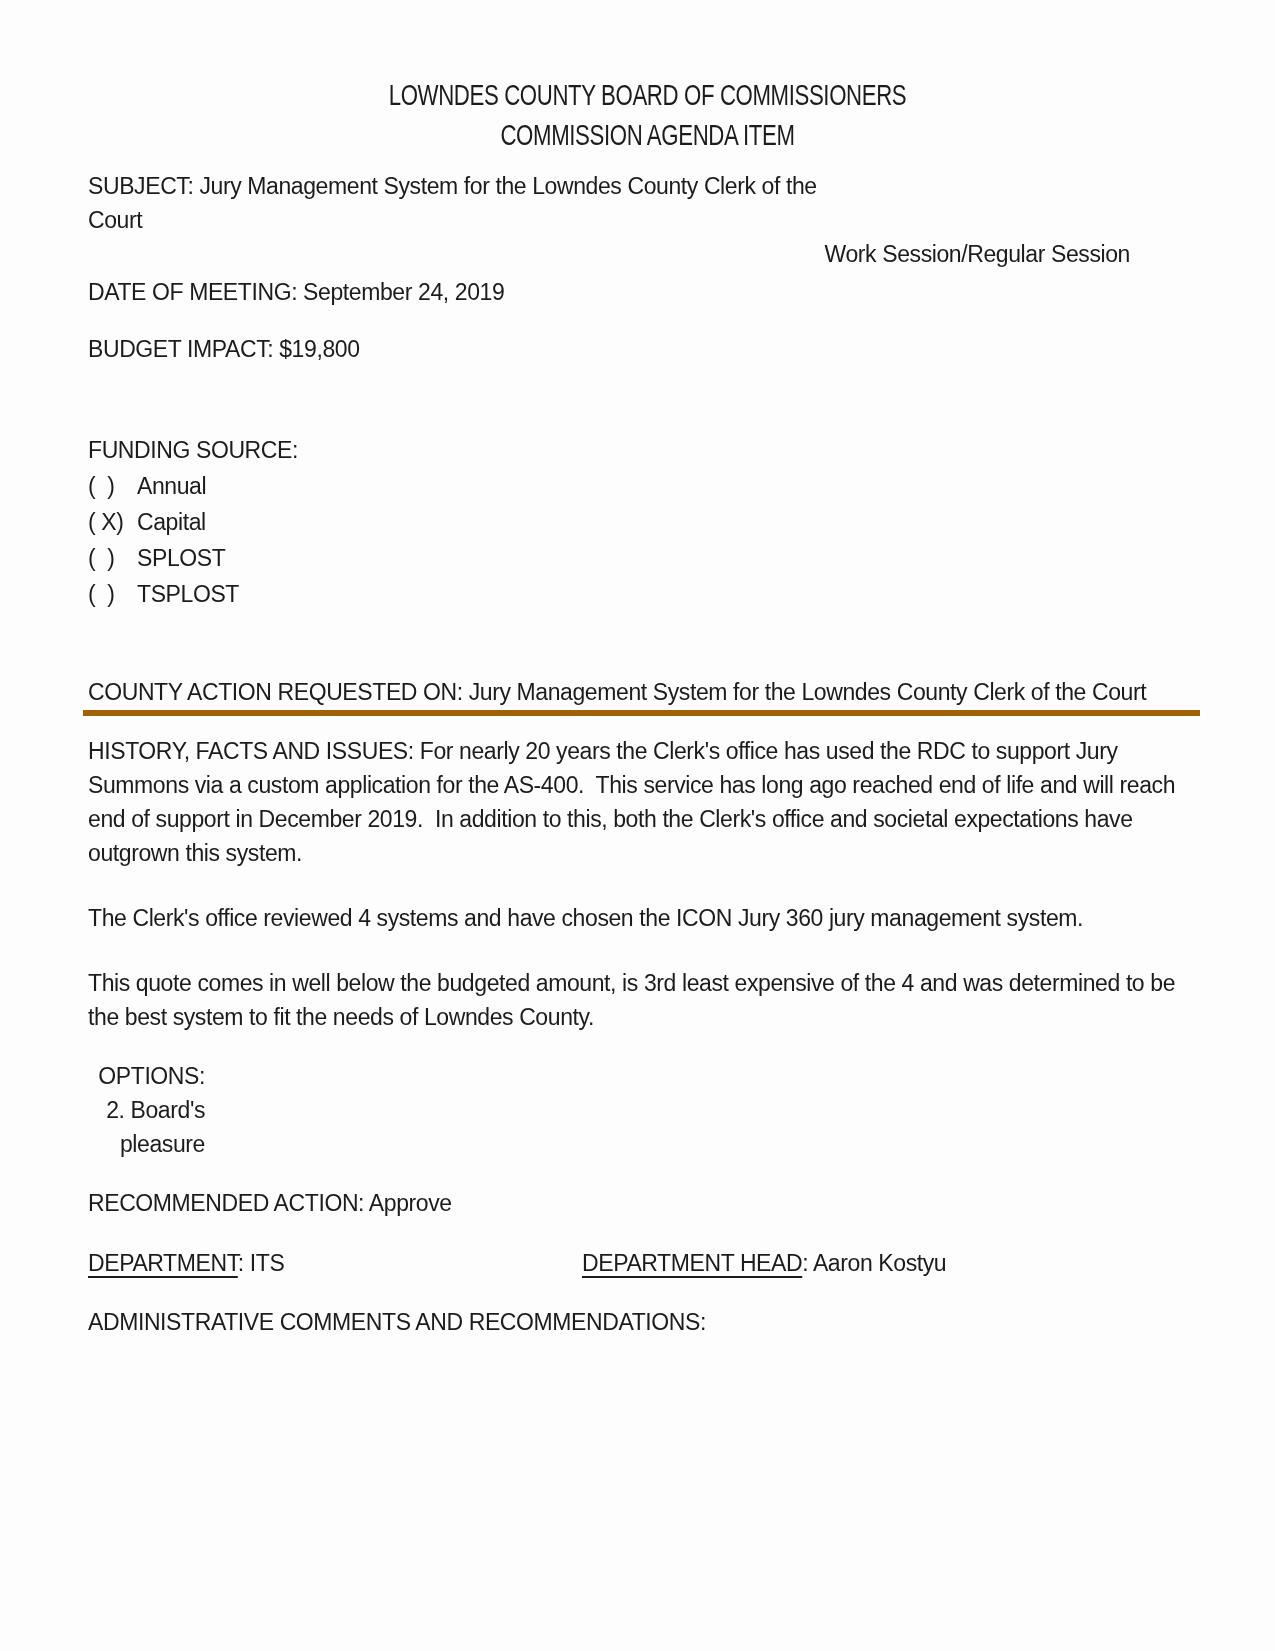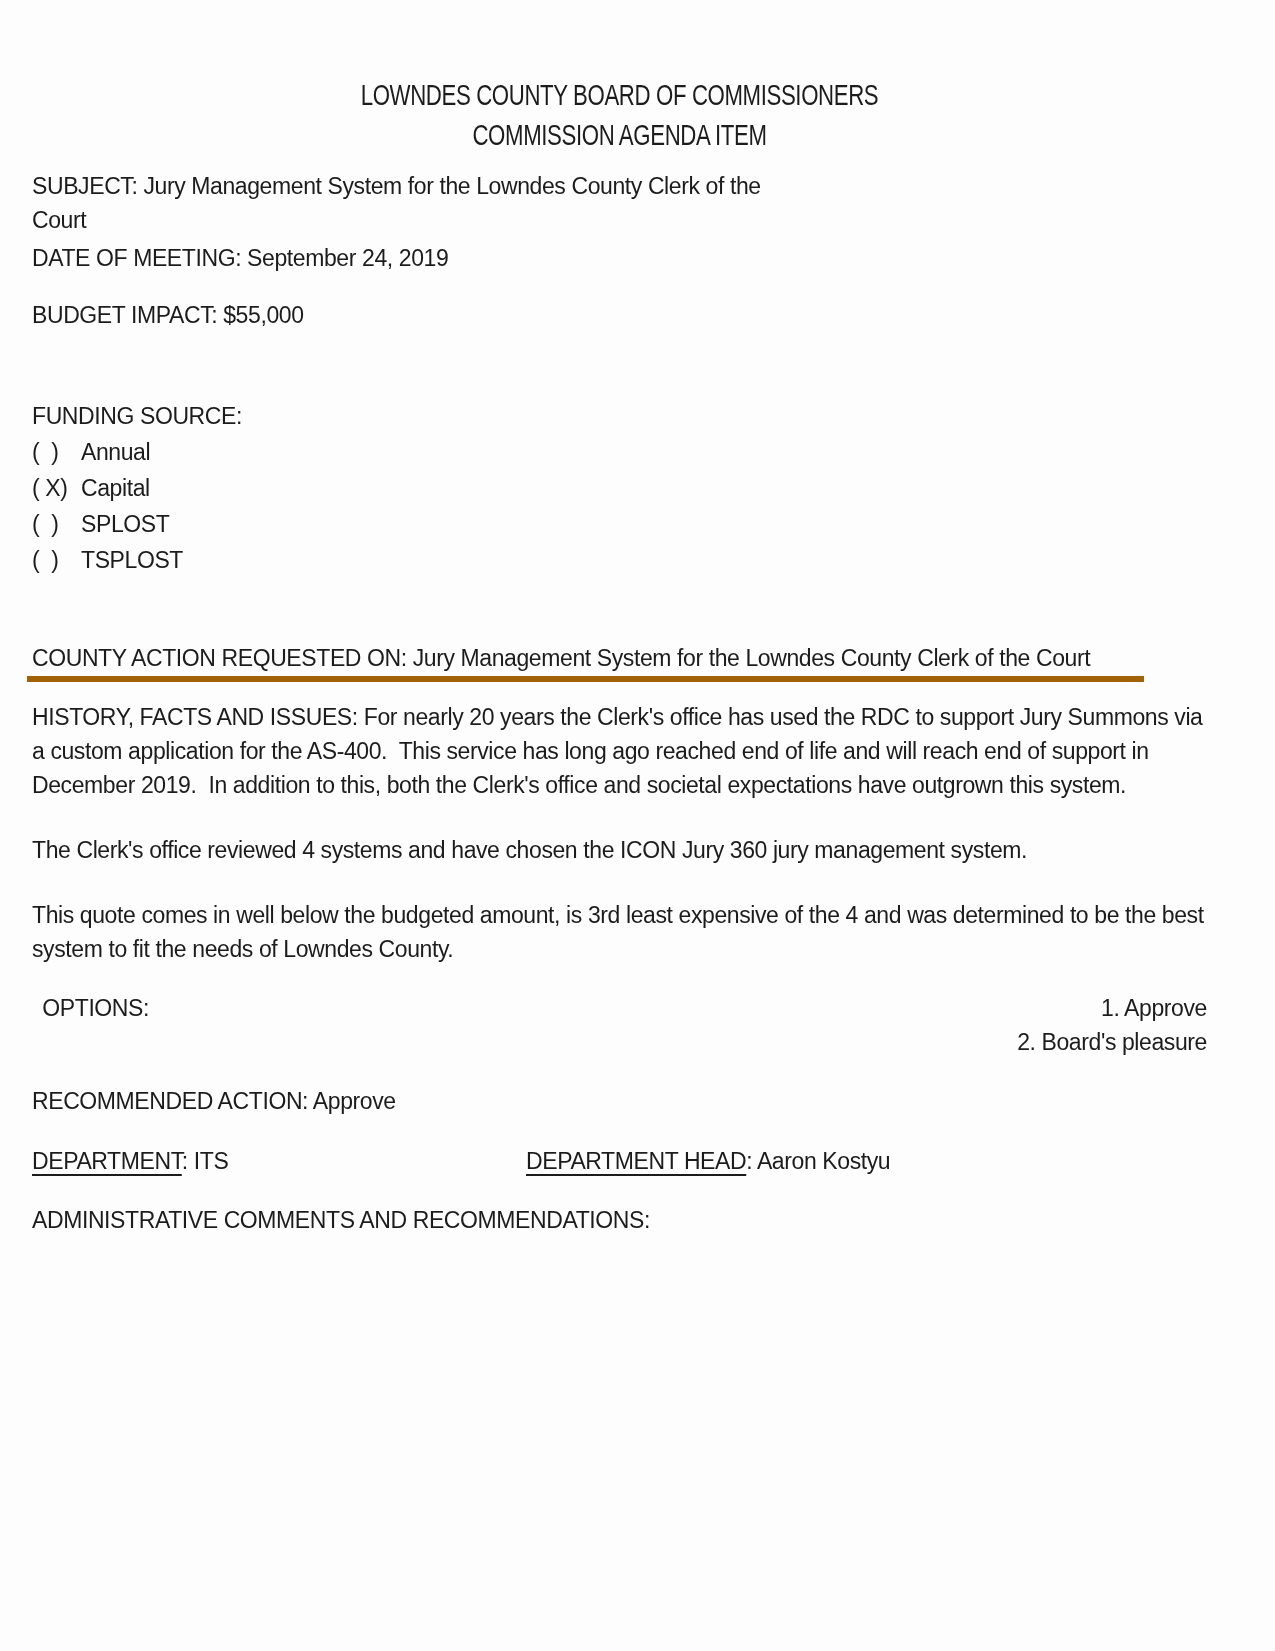--- a/index.html
+++ b/index.html
@@ -8,21 +8,21 @@
     width:1275px;
     height:1651px;
     margin:0 auto;
     background:#fdfdfd;
     color:#1c1c1c;
     font-family:"Liberation Sans","DejaVu Sans",sans-serif;
     font-size:23px;
     line-height:34px;
     letter-spacing:-0.4px;
     box-sizing:border-box;
-    padding:75px 68px 0 32px;
+    padding:75px 68px 0 88px;
     overflow:hidden;
   }
   .doc-title{
     text-align:center;
     font-size:30px;
     line-height:40px;
     letter-spacing:-0.5px;
     transform:scaleX(0.74);
     transform-origin:50% 50%;
     white-space:nowrap;
@@ -60,24 +60,25 @@
 <div id="page">
 
   <div class="doc-title">LOWNDES COUNTY BOARD OF COMMISSIONERS</div>
   <div class="doc-title">COMMISSION AGENDA ITEM</div>
 
   <div class="subject">
     <div>SUBJECT: Jury Management System for the Lowndes County Clerk of the</div>
     <div>Court</div>
   </div>
 
+  <div class="session">Work Session/Regular Session</div>
 
   <div class="date-line">DATE OF MEETING: September 24, 2019</div>
 
-  <div class="budget-line">BUDGET IMPACT: $55,000</div>
+  <div class="budget-line">BUDGET IMPACT: $19,800</div>
 
   <div class="funding-heading">FUNDING SOURCE:</div>
 
   <div class="funding-item">
     <span class="marker">(  )</span><span>Annual</span>
   </div>
   <div class="funding-item">
     <span class="marker">( X)</span><span>Capital</span>
   </div>
   <div class="funding-item">
@@ -88,21 +89,20 @@
   </div>
 
   <div class="county">COUNTY ACTION REQUESTED ON: Jury Management System for the Lowndes County Clerk of the Court</div>
 
   <p class="para hist1">HISTORY, FACTS AND ISSUES: For nearly 20 years the Clerk's office has used the RDC to support Jury Summons via a custom application for the AS-400.  This service has long ago reached end of life and will reach end of support in December 2019.  In addition to this, both the Clerk's office and societal expectations have outgrown this system.</p>
   <p class="para hist2">The Clerk's office reviewed 4 systems and have chosen the ICON Jury 360 jury management system.</p>
   <p class="para hist3">This quote comes in well below the budgeted amount, is 3rd least expensive of the 4 and was determined to be the best system to fit the needs of Lowndes County.</p>
 
   <div class="options">
     <div>OPTIONS:</div>
-    <div>1. Approve</div>
     <div></div>
     <div>2. Board's pleasure</div>
   </div>
 
   <div class="recommended">RECOMMENDED ACTION: Approve</div>
 
   <div class="dept-row">
     <div><span class="ul">DEPARTMENT</span><span>: ITS</span></div>
     <div><span class="ul">DEPARTMENT HEAD</span><span>: Aaron Kostyu</span></div>
   </div>

